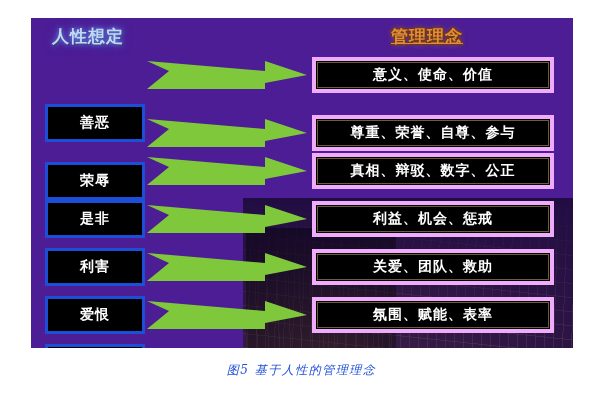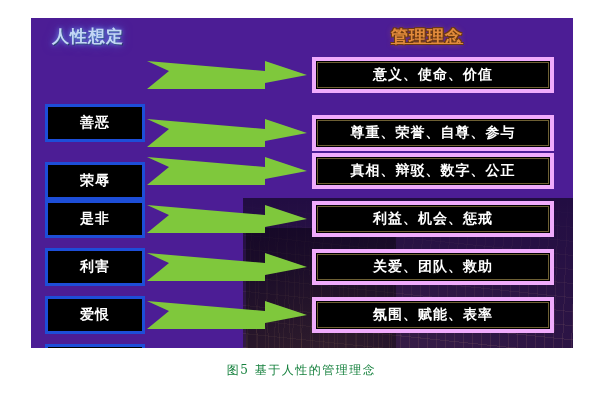--- a/index.html
+++ b/index.html
@@ -171,24 +171,25 @@
   }
   .arrow svg { display: block; width: 160px; height: 32px; }
 
   
   #caption {
     position: absolute;
     left: 0;
     top: 362px;
     width: 603px;
     text-align: center;
-    color: #15803d;
+    color: #1d4ed8;
     font-family: "DejaVu Serif", "Liberation Serif", serif;
     font-size: 12px;
     letter-spacing: 1.5px;
+    font-style: italic;
   }
 </style>
 </head>
 <body>
 
 <div id="figure-panel">
 
   <div id="bg-photo"></div>
   <div id="bg-photo-left"></div>
 

